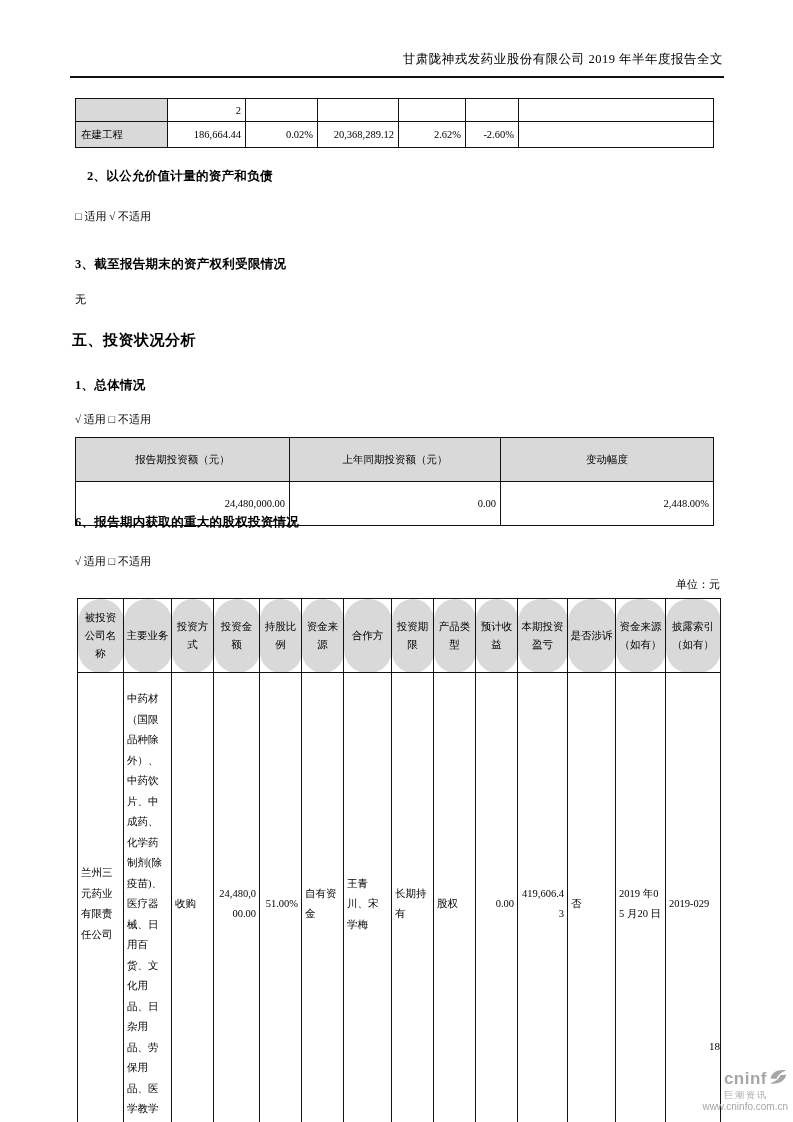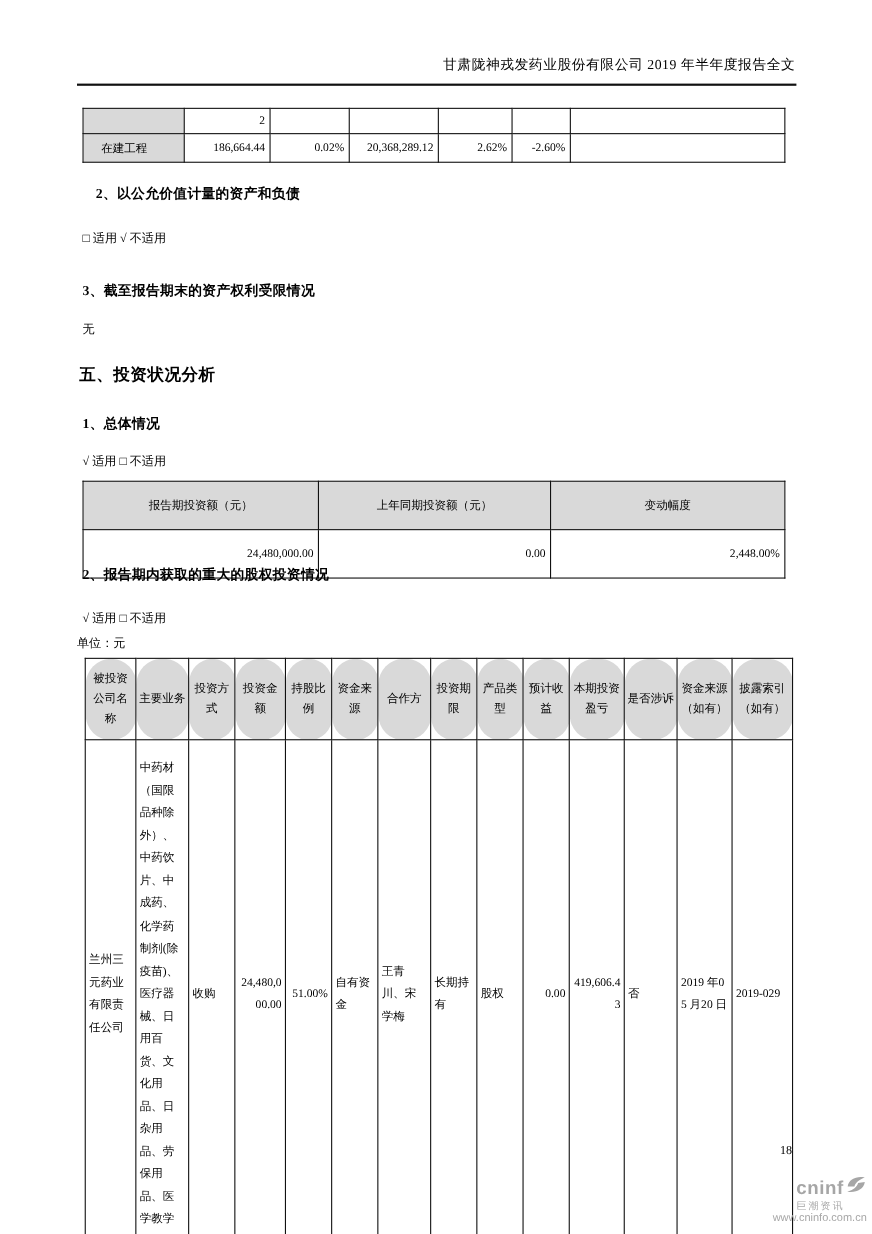--- a/index.html
+++ b/index.html
@@ -16,21 +16,21 @@
     font-size:12.5px; letter-spacing:.5px; }
   .header-rule { top:76px; left:70px; width:654px; height:2px; background:#111; }
 
   
   table { border-collapse:collapse; table-layout:fixed; }
   table.doc { border:1.5px solid #111; }
   table.doc td, table.doc th { border:1px solid #111; font-size:10.5px;
     font-weight:normal; overflow:hidden; word-break:break-all; }
   .gray { background:#d9d9d9; }
   .tr { text-align:right; padding-right:4px; }
-  .tl { text-align:left; padding-left:16px; }
+  .tl { text-align:left; padding-left:5px; }
   .tc { text-align:center; }
 
   
   .construction-table { top:98px; left:75px; }
   .construction-table td { height:23px; }
   .construction-table tr:last-child td { height:26px; }
 
   
   .h-sub { font-size:12.5px; font-weight:bold; letter-spacing:.3px; }
   .h-main { font-size:15px; font-weight:bold; letter-spacing:.5px; }
@@ -39,21 +39,21 @@
   .fair-value-applicable { top:209px; left:75px; }
   .restricted-title { top:256px; left:75px; }
   .restricted-content { top:292px; left:75px; }
   .investment-title { top:331px; left:72px; }
   .overall-title { top:377px; left:75px; }
   .overall-applicable { top:412px; left:75px; }
   .overall-table { top:437px; left:75px; }
   .overall-table td { height:44px; }
   .equity-title { top:514px; left:75px; }
   .equity-applicable { top:554px; left:75px; }
-  .unit-label { top:577px; left:70px; width:650px; text-align:left; font-size:11px; }
+  .unit-label { top:577px; left:70px; width:650px; text-align:right; font-size:11px; }
 
   
   .equity-table { top:598px; left:77px; }
   .equity-table th { height:74px; line-height:18px; padding:2px 2px;border-radius:23px; }
   .equity-table td { height:352px; line-height:20.5px; padding:16px 3px;
     vertical-align:middle; }
 
   
   .page-number { top:1040px; left:70px; width:650px; text-align:right; font-size:11px; }
   .cninfo-logo { top:1068px; right:5px; width:120px; color:#a6a6a6;
@@ -127,21 +127,21 @@
       <td class="gray tc">变动幅度</td>
     </tr>
     <tr>
       <td class="tr">24,480,000.00</td>
       <td class="tr">0.00</td>
       <td class="tr">2,448.00%</td>
     </tr>
   </tbody>
     </table>
 
-  <div class="abs h-sub equity-title">2、报告期内获取的重大的股权投资情况</div>
+  <div class="abs h-sub equity-title">6、报告期内获取的重大的股权投资情况</div>
   <div class="abs plain equity-applicable">√ 适用 □ 不适用</div>
   <div class="abs unit-label">单位：元</div>
 
   <table class="doc abs equity-table">
     <colgroup>
       <col style="width:46px">
         <col style="width:48px">
         <col style="width:42px">
         <col style="width:46px">
       <col style="width:42px">

